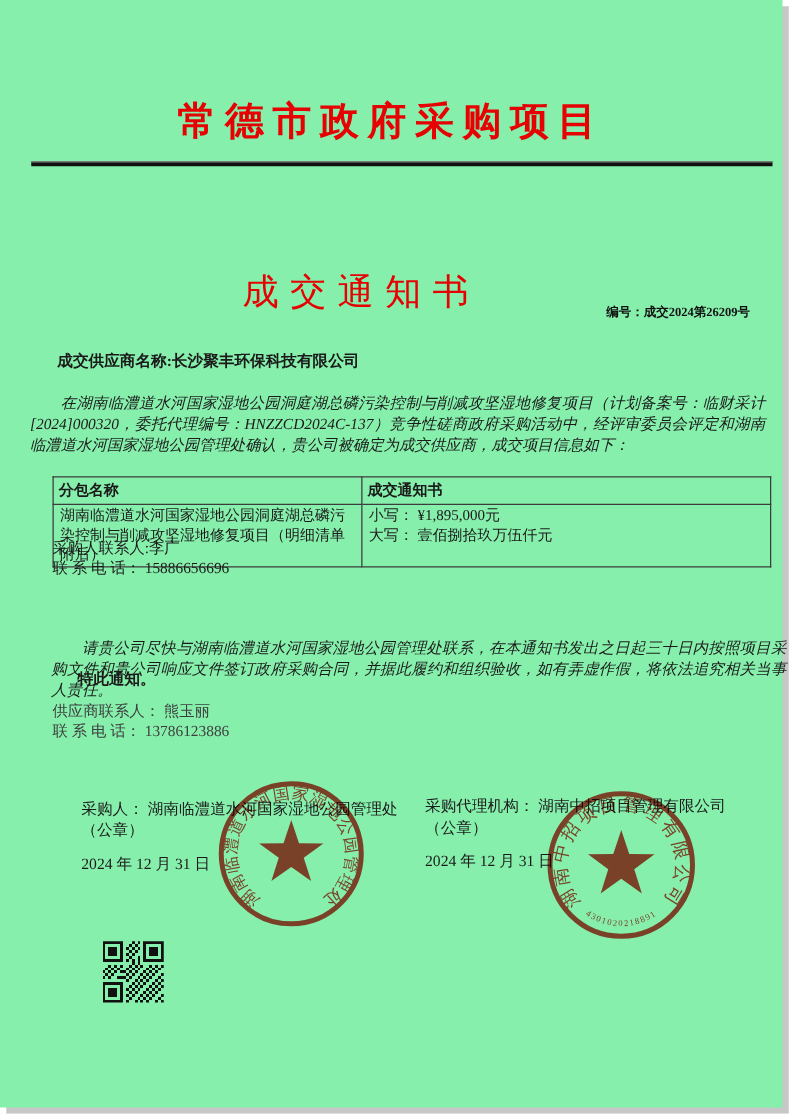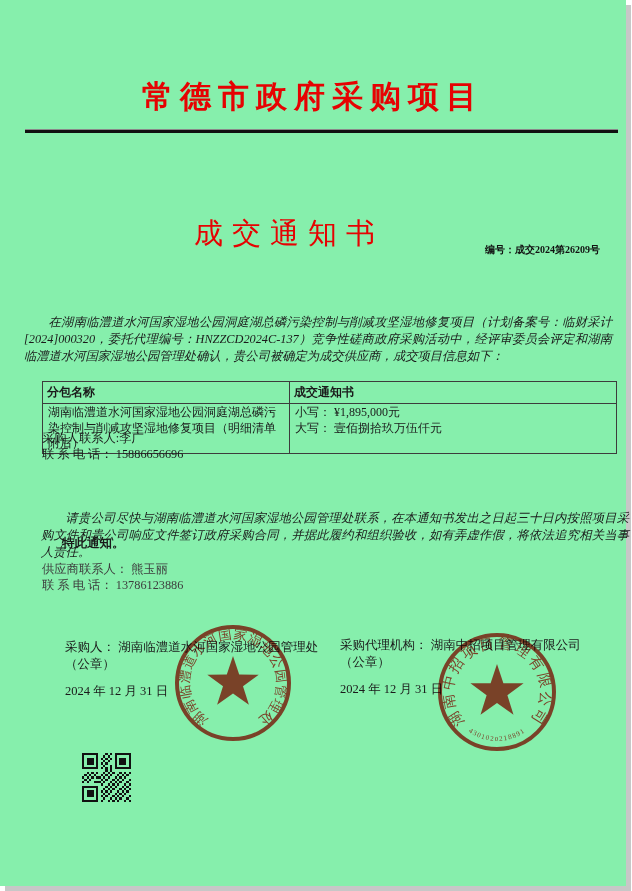--- a/index.html
+++ b/index.html
@@ -60,20 +60,21 @@
 </head>
 <body>
 
 <div class="page">
 
   <h1 class="main-title">常德市政府采购项目</h1>
   <div class="rule"></div>
   <h2 class="doc-title">成交通知书</h2>
   <div class="doc-number">编号：成交2024第26209号</div>
 
+  <p class="supplier-line">成交供应商名称:长沙聚丰环保科技有限公司</p>
   <p class="para para-intro">在湖南临澧道水河国家湿地公园洞庭湖总磷污染控制与削减攻坚湿地修复项目（计划备案号：临财采计[2024]000320，委托代理编号：HNZZCD2024C-137）竞争性磋商政府采购活动中，经评审委员会评定和湖南临澧道水河国家湿地公园管理处确认，贵公司被确定为成交供应商，成交项目信息如下：</p>
 
   <table class="award">
     <thead>
       <tr>
         <th>分包名称</th>
         <th>成交通知书</th>
       </tr>
     </thead>
     <tbody>

